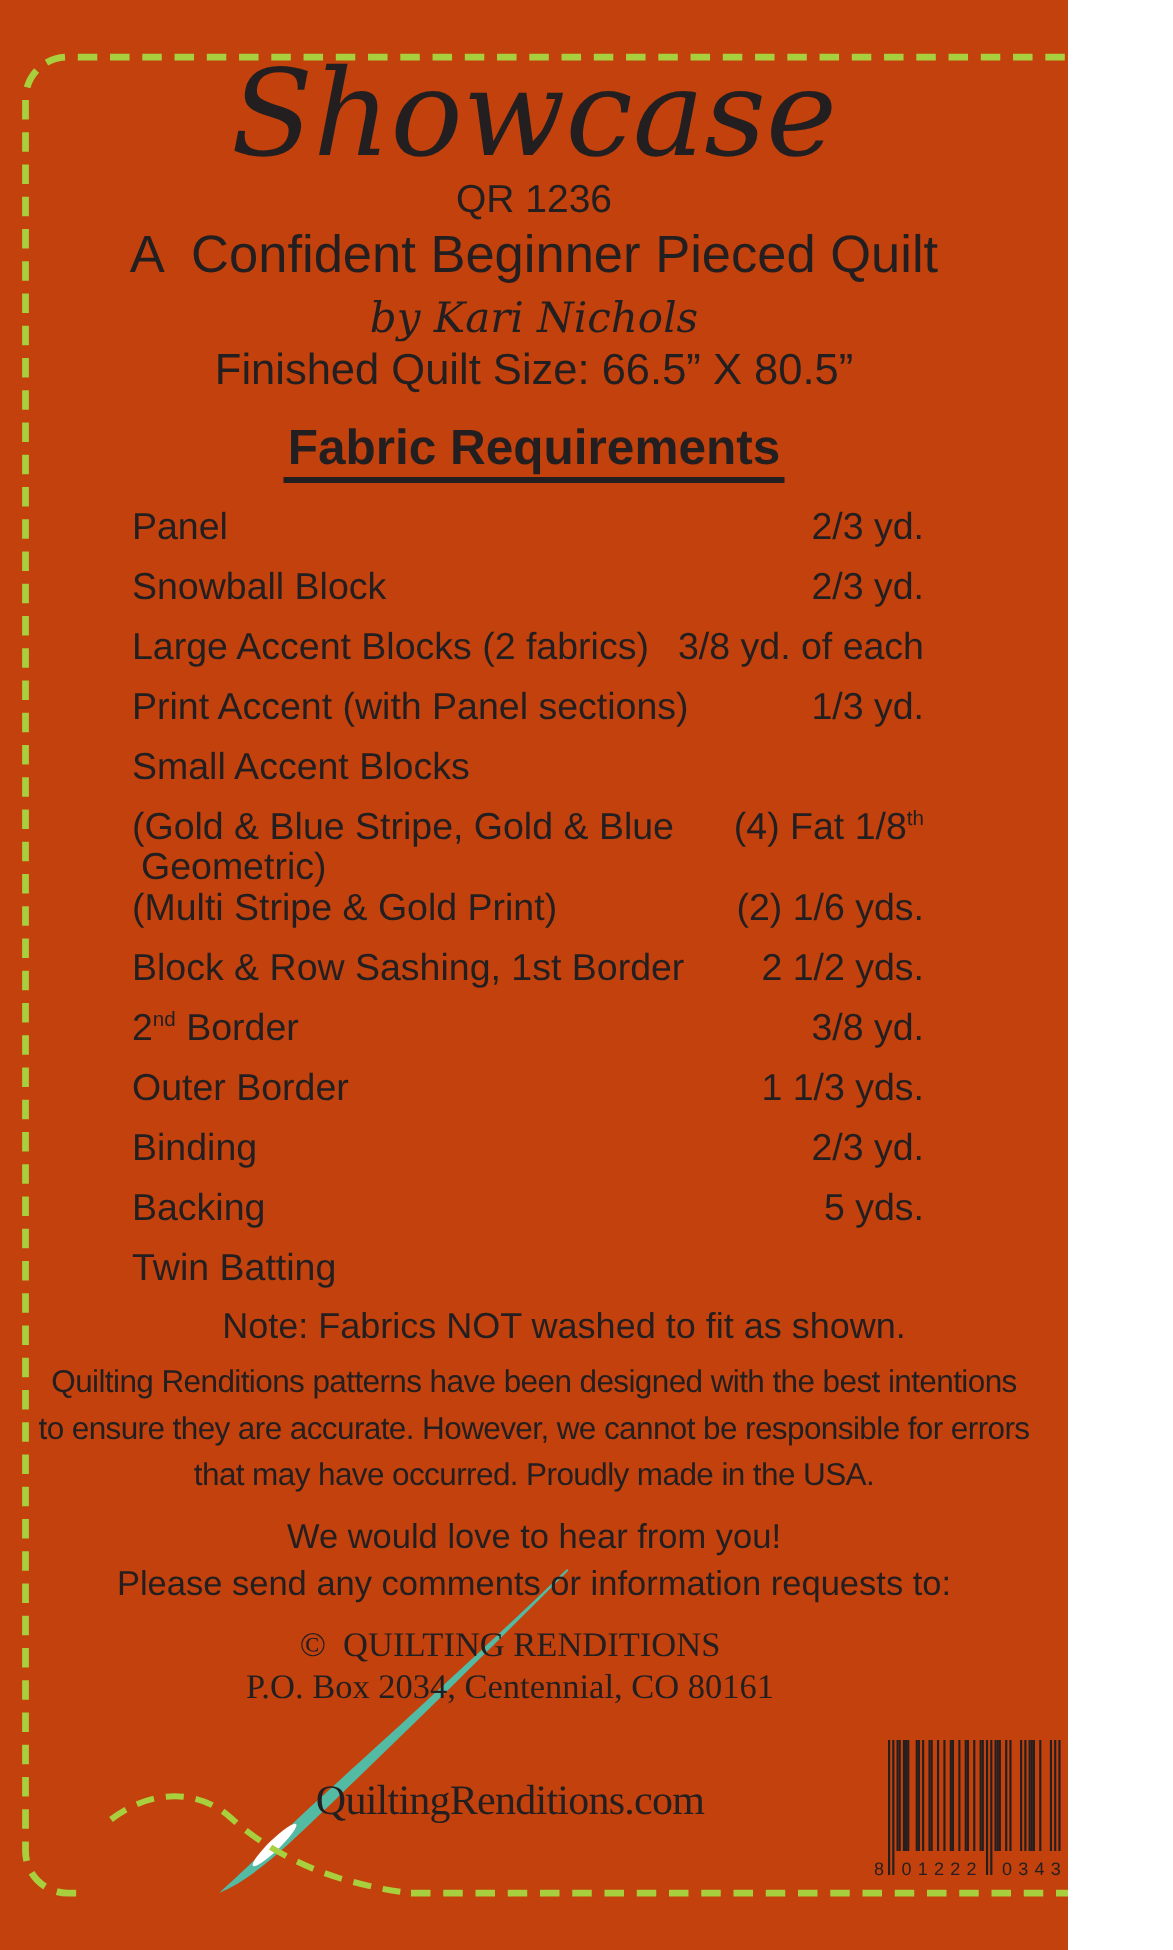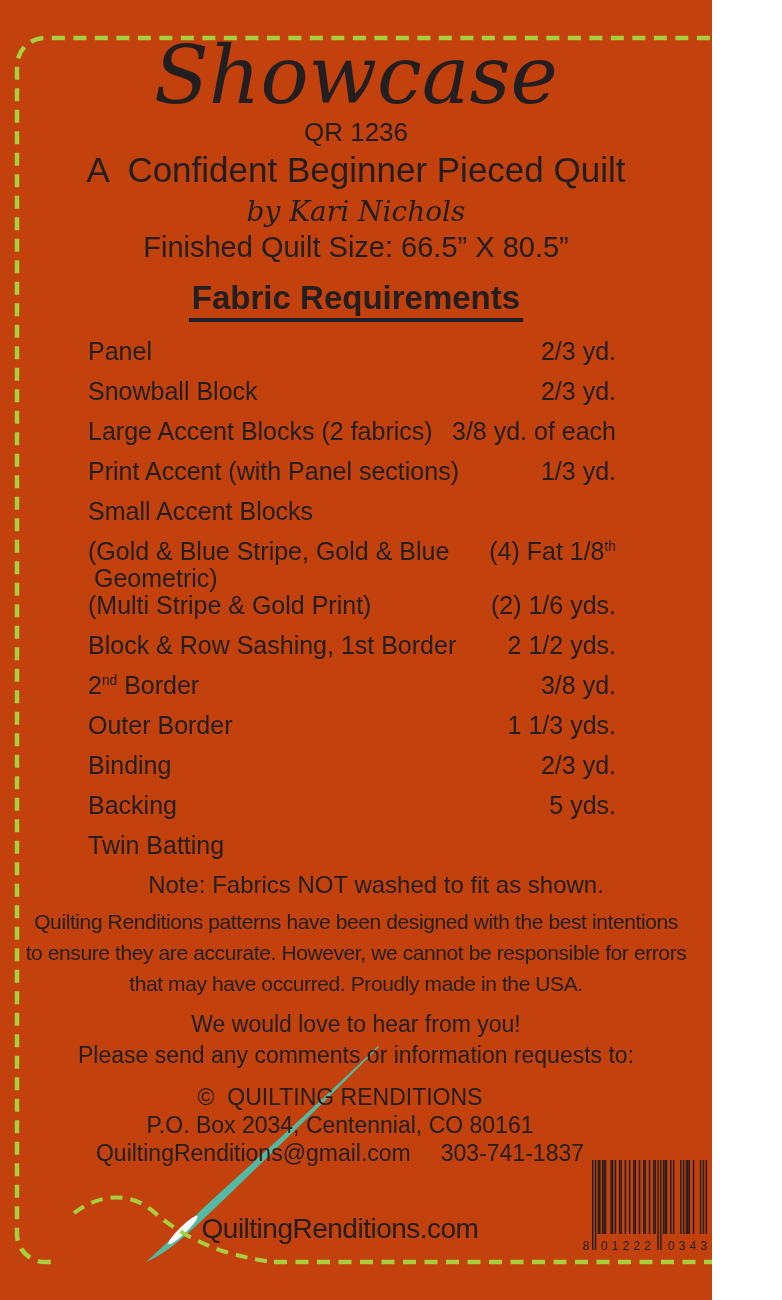--- a/index.html
+++ b/index.html
@@ -35,21 +35,21 @@
   .req-row:nth-child(6){margin-bottom:0;}
   .req-item{flex:1;}
   .req-item span{white-space:pre;}
   .req-item-line2{padding-left:6px;}
   .req-amount{text-align:right;white-space:pre;}
   sup{font-size:55%;vertical-align:super;line-height:0;}
   .note{font-size:24px;line-height:26px;margin-top:9px;padding-left:40px;}
   .disclaimer{margin-top:8px;font-size:21px;line-height:31px;letter-spacing:-0.4px;}
   .disclaimer div{white-space:nowrap;}
   .contact-intro{margin-top:10px;font-size:23px;line-height:31px;}
-  .contact{margin-top:12px;margin-right:32px;font-size:23px;line-height:28px;}
+  .contact{margin-top:12px;margin-right:32px;font-size:23px;line-height:28px;font-family:Liberation Serif, serif;}
   .contact .pre{white-space:pre;}
   .email-phone{display:flex;justify-content:center;gap:30px;}
   .website{font-size:28px;line-height:36px;letter-spacing:-0.5px;margin-top:44px;}
   .barcode{position:absolute;left:582px;top:1160px;z-index:2;}
 </style>
 </head>
 <body>
 
 <div class="page">
 
@@ -144,24 +144,20 @@
     </div>
 
     <div class="contact-intro">
       <div>We would love to hear from you!</div>
       <div>Please send any comments or information requests to:</div>
     </div>
 
     <div class="contact">
       <div class="pre">©  QUILTING RENDITIONS</div>
       <div>P.O. Box 2034, Centennial, CO 80161</div>
-      <div class="email-phone">
-        <span>QuiltingRenditions@gmail.com</span>
-        <span>303-741-1837</span>
-      </div>
       <div class="website">QuiltingRenditions.com</div>
     </div>
   </div>
 
   <svg class="barcode" width="152" height="94" viewBox="0 0 152 94">
     <g id="barcode-bars">
         <rect x="10.00" y="0" width="1.42" height="90" fill="#231f20"></rect>
         <rect x="12.84" y="0" width="1.42" height="90" fill="#231f20"></rect>
         <rect x="15.68" y="0" width="1.42" height="74" fill="#231f20"></rect>
         <rect x="17.10" y="0" width="1.42" height="74" fill="#231f20"></rect>

